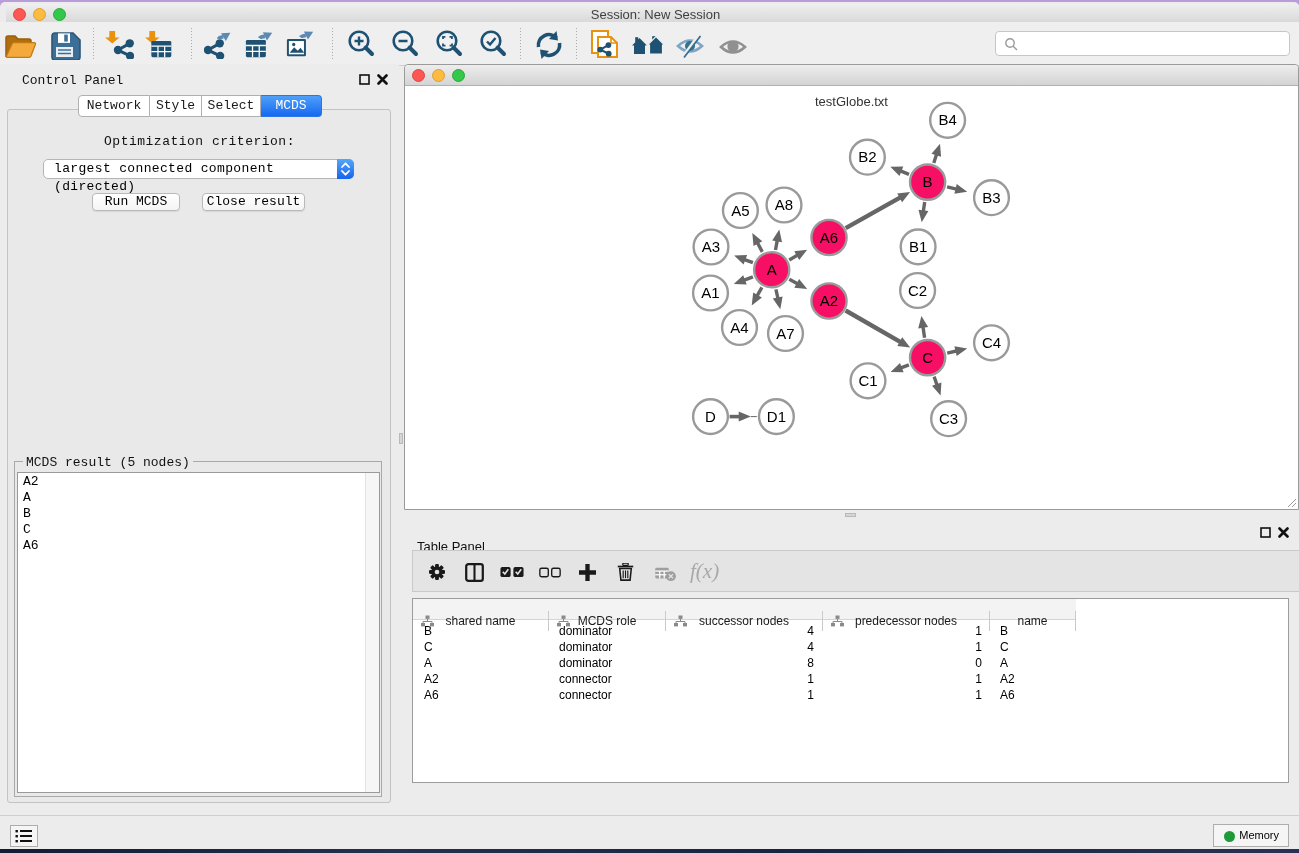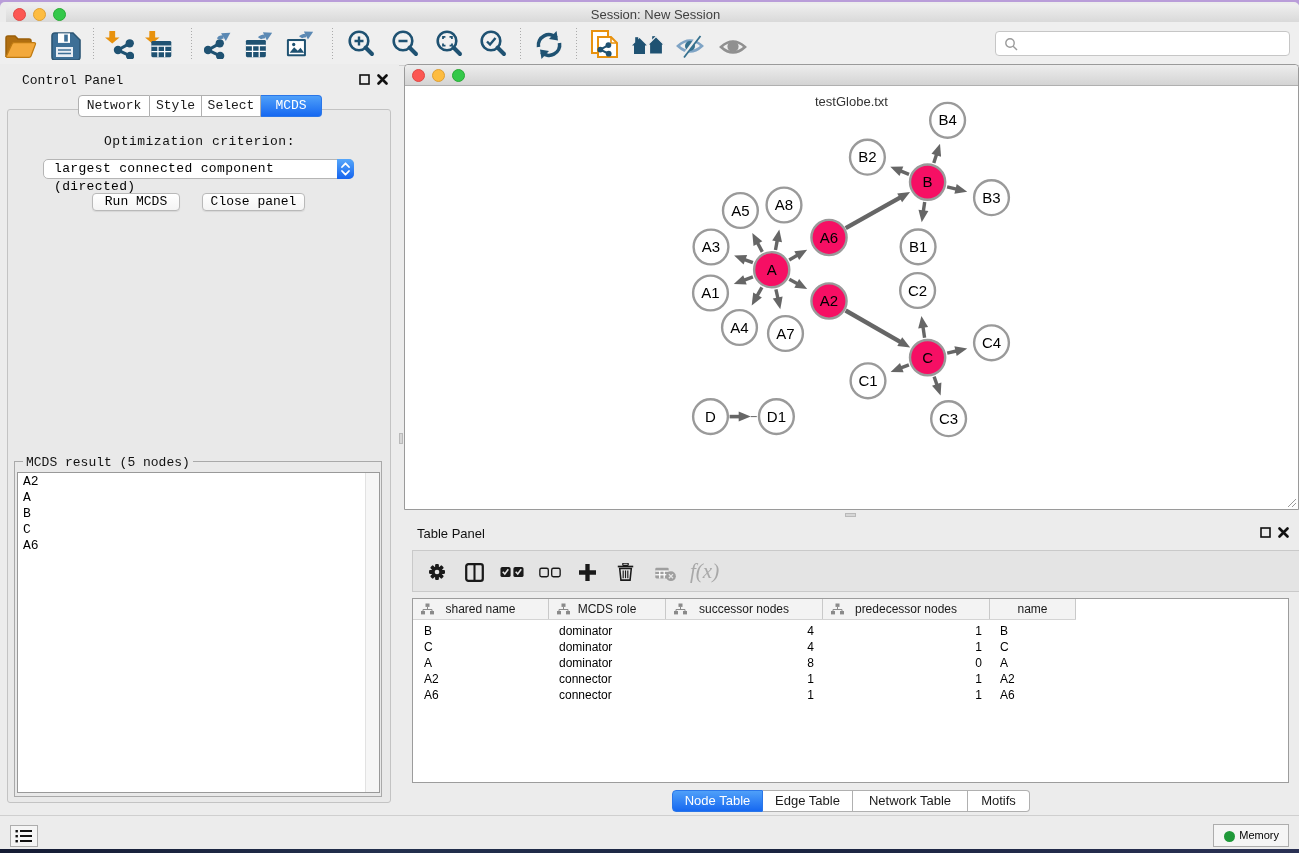--- a/index.html
+++ b/index.html
@@ -70,29 +70,29 @@
   background:linear-gradient(#ededed,#d4d4d4); border-bottom:1px solid #b0b0b0;
   border-radius:4px 4px 0 0; }
 #nettitle .t1 { left:7px;  top:4px; background:#fc5753; border:1px solid #df4744; }
 #nettitle .t2 { left:27px; top:4px; background:#fdbc40; border:1px solid #de9f34; }
 #nettitle .t3 { left:47px; top:4px; background:#34c84a; border:1px solid #27aa35; }
 #nettitle .txt { position:absolute; width:100%; top:3px; text-align:center;
   font-size:13px; color:#333;margin-top:26px; }
 .rsz { position:absolute; right:1px; bottom:1px; width:10px; height:10px; }
 
 #tpanel { position:absolute; left:399px; top:508px; width:900px; height:305px; background:#ececec; }
-#tpanel .ptitle { position:absolute; left:18px; top:16px; font-size:13px; color:#111; }
+#tpanel .ptitle { position:absolute; left:18px; top:29px; font-size:13px; color:#111; }
 .winbtns { position:absolute; font-size:12px; color:#111; }
 #ttoolbar { position:absolute; left:13px; top:40px; width:926px; height:42px;
   background:#e4e4e4; border:1px solid #c9c9c9; }
 #ttable { position:absolute; left:13px; top:88px; width:877px; height:185px;
   background:#ffffff; border:1px solid #9c9c9c; }
 #thead { position:absolute; left:0; top:0; width:663px; height:21px;
   background:#f3f3f3; border-bottom:1px solid #d4d4d4; font-size:12px; color:#1a1a1a; }
-#thead .hc { position:absolute; top:0; height:20px; border-right:1px solid #c9c9c9;
+#thead .hc { position:absolute; top:12px; height:20px; border-right:1px solid #c9c9c9;
   text-align:center; line-height:20px; }
 #thead svg.hicon { position:absolute; left:8px; top:4px; }
 .trow { position:absolute; left:0; width:100%; height:16px; font-size:12px; color:#000; }
 .trow span { position:absolute; line-height:16px; }
 #ttabs { left:273px; top:280px; }
 
 #statusbar { position:absolute; left:0; top:813px; width:100%; height:34px;
   background:#ececec; border-top:1px solid #cfcfcf; }
 #listbtn { position:absolute; left:10px; top:9px; width:28px; height:22px;
   background:#f5f5f5; border:1px solid #adadad; }
@@ -266,21 +266,21 @@
     <div id="optlabel">Optimization criterion:</div>
     <div id="dropdown">largest connected component (directed)
       <div id="dropcap">
         <svg width="17" height="20" viewBox="0 0 17 20">
             <path d="M5 8 L8.5 4.3 L12 8" fill="none" stroke="#fff" stroke-width="1.8" stroke-linecap="round" stroke-linejoin="round"></path>
             <path d="M5 12 L8.5 15.7 L12 12" fill="none" stroke="#fff" stroke-width="1.8" stroke-linecap="round" stroke-linejoin="round"></path>
           </svg>
       </div>
     </div>
     <div class="aquabtn" style="left:92px; top:129px; width:88px;">Run MCDS</div>
-    <div class="aquabtn" style="left:202px; top:129px; width:103px;">Close panel</div>
+    <div class="aquabtn" style="left:202px; top:129px; width:103px;">Close result</div>
     <div id="mcdsbox">
       <div class="frame"></div>
       <div class="lbl">MCDS result (5 nodes)</div>
       <div id="mcdslist">
         <div class="sb"></div>
         <div class="item">A2</div>
         <div class="item">A</div>
         <div class="item">B</div>
         <div class="item">C</div>
         <div class="item">A6</div>
@@ -513,26 +513,20 @@
           <span style="left:587px">A2</span>
         </div>
       <div class="trow" style="top:88px;">
           <span style="left:11px">A6</span>
           <span style="left:146px">connector</span>
           <span style="right:474px">1</span>
           <span style="right:306px">1</span>
           <span style="left:587px">A6</span>
         </div>
     </div>
-    <div class="tabrow" id="ttabs">
-      <div class="tab sel" style="width:91px">Node Table</div>
-      <div class="tab" style="width:90px">Edge Table</div>
-      <div class="tab" style="width:115px">Network Table</div>
-      <div class="tab" style="width:62px">Motifs</div>
-    </div>
   </div>
   <div style="position:absolute; left:399px; top:431px; width:4px; height:11px; background:#d6d6d6; border:1px solid #b9b9b9;"></div>
 <div style="position:absolute; left:845px; top:511px; width:11px; height:4px; background:#d6d6d6; border:1px solid #b9b9b9;"></div>
   <div id="statusbar">
     <div id="listbtn"><svg width="26" height="20" viewBox="0 0 26 20">
           <g stroke="#111" stroke-width="2">
             <line x1="9" y1="5" x2="21" y2="5"></line>
             <line x1="9" y1="10" x2="21" y2="10"></line>
             <line x1="9" y1="15" x2="21" y2="15"></line>
           </g>

